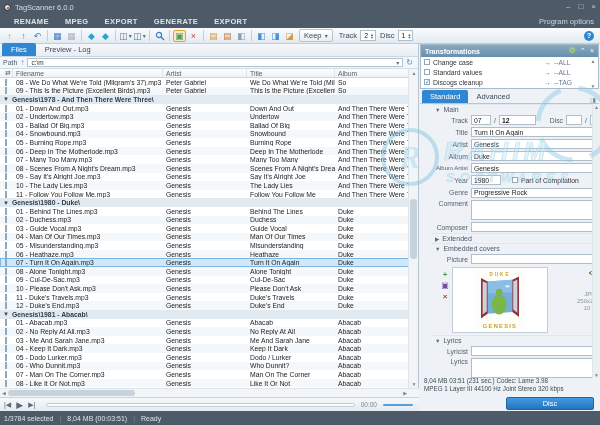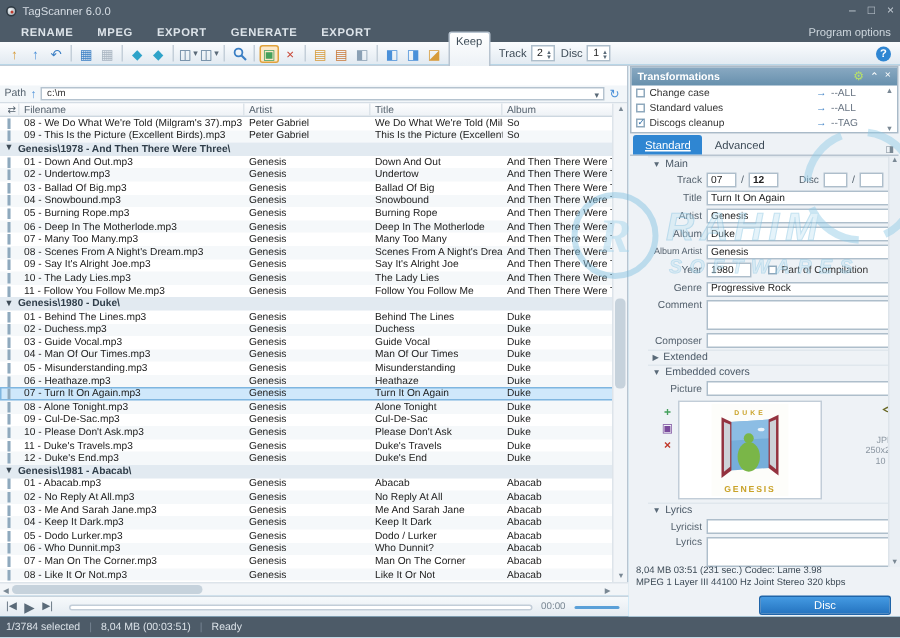--- a/index.html
+++ b/index.html
@@ -1,37 +1,37 @@
 <!DOCTYPE html>
 <html><head>
 <meta charset="utf-8">
 <style>
   * { margin:0; padding:0; box-sizing:border-box; }
   html,body { width:600px; height:425px; overflow:hidden; }
   body { font-family:"Liberation Sans", sans-serif; background:#e8edf2; position:relative; }
-  .app { position:absolute; inset:0; width:600px; height:425px; background:#7dd3fc; overflow:hidden; }
+  .app { position:absolute; inset:0; width:600px; height:425px; background:#c4b5fd; overflow:hidden; }
 
   
   .titlebar { position:absolute; left:0; top:0; width:600px; height:14px; background:#4d5b68; color:#d6dde4; font-size:7.5px; display:flex; align-items:center; padding:0 4px; }
   .app-icon { width:7px; height:7px; border-radius:50%; background:radial-gradient(circle at 35% 35%, #f2f5f7, #9aa6af); border:1px solid #2e3942; margin-right:4px; position:relative; }
   .app-icon::after{ content:""; position:absolute; left:2px; top:2px; width:2px; height:2px; border-radius:50%; background:#c0392b;}
   .win-btns { margin-left:auto; display:flex; gap:8px; font-size:8px; color:#c3ccd4; }
   .win-btns span { cursor:default; line-height:12px; }
   .menubar { position:absolute; left:0; top:14px; width:600px; height:14px; background:#4d5b68; display:flex; align-items:center; gap:2px; padding:0 6px; }
   .menu-item { color:#dde4ea; font-size:7.5px; font-weight:bold; letter-spacing:.4px; padding:2px 8px; }
   .menu-right { margin-left:auto; color:#cdd6dd; font-size:7.5px; font-weight:normal; }
   .toolbar { position:absolute; left:0; top:28px; width:600px; height:16px; background:linear-gradient(#fafcfe,#e2eaf1); border-bottom:1px solid #c2cdd8; display:flex; align-items:center; padding:0 3px; gap:1px; }
   .tb-icon { width:13px; height:12px; display:flex; align-items:center; justify-content:center; font-size:9px; line-height:10px; border:1px solid transparent; border-radius:2px; }
   .tb-icon.active { background:#fce8c8; border-color:#e0a23c; }
   .tb-sep { width:1px; height:11px; background:#c4cfd9; margin:0 2px; }
   .tb-drop { font-size:6px; color:#5a6a78; margin-left:1px; }
   .tb-label { font-size:7.5px; color:#3c4a56; margin:0 2px 0 3px; }
   .tb-spin { display:flex; align-items:center; background:#fff; border:1px solid #aebecb; height:11px; padding:0 1px 0 3px; font-size:7px; color:#222; }
   .tb-spin .arrows { display:flex; flex-direction:column; font-size:4px; color:#5a6a78; line-height:3px; margin-left:2px; }
-  .keep-btn { display:flex; align-items:center; font-size:7.5px; color:#3c4a56; padding:1px 4px; border:1px solid #b8c4d0; border-radius:2px; background:linear-gradient(#fff,#e8eef4); margin:0 2px;flex-direction:column; }
+  .keep-btn { display:flex; align-items:center; font-size:7.5px; color:#3c4a56; padding:1px 4px; border:1px solid #b8c4d0; border-radius:2px; background:linear-gradient(#fff,#e8eef4); margin:0 2px; }
   .help-circle { margin-left:auto; width:10px; height:10px; border-radius:50%; background:#2f86d2; color:#fff; font-size:7.5px; font-weight:bold; display:flex; align-items:center; justify-content:center; margin-right:3px; }
 
   
   .left-panel { position:absolute; left:0; top:44px; width:419px; height:353px; background:#fff; border-right:1px solid #b8c4d0; }
   .file-tabs { position:absolute; left:0; top:0; width:100%; height:13px; background:linear-gradient(#f4f8fb,#e7edf3); border-bottom:1px solid #cdd7e0; display:flex; align-items:flex-end; padding-left:2px; }
   .ftab { font-size:7.5px; padding:2px 9px 2px; }
   .ftab.active { background:#2f86d2; color:#fff; border-radius:2px 2px 0 0; }
   .ftab.idle { color:#3c4a56; }
   .pathbar { position:absolute; left:0; top:13px; width:100%; height:12px; background:#f2f6f9; border-bottom:1px solid #d5dde5; display:flex; align-items:center; padding:0 3px; gap:3px; }
   .path-label { font-size:7px; color:#55626e; }
@@ -78,21 +78,21 @@
   .tf-head { height:12px; background:linear-gradient(#89a9c2,#6790ad); color:#fff; font-size:7px; font-weight:bold; display:flex; align-items:center; padding:0 4px; gap:4px; }
   .tf-head .sp { margin-left:auto; display:flex; gap:4px; font-size:7px; font-weight:normal; }
   .gear { color:#b7e06a; font-size:8px; line-height:8px; }
   .tf-row { display:flex; align-items:center; height:10px; font-size:6.8px; color:#333; padding:0 3px; gap:3px; }
   .tf-row .val { color:#6a7684; }
   .tf-row .arrow { color:#3b7fc4; font-size:7px; }
   .cb { width:6px; height:6px; border:1px solid #8fa9bd; background:#fff; flex:none; font-size:6px; line-height:5px; color:#2f6ea8; text-align:center; }
   .tf-scroll { position:absolute; right:1px; top:13px; width:8px; height:31px; font-size:5px; color:#7a8894; text-align:center; }
   .tag-tabs { position:absolute; left:1px; top:47px; width:179px; height:13px; border-bottom:1px solid #b8c4d0; display:flex; align-items:flex-end; padding-left:2px; }
   .ttab { font-size:7.5px; padding:2px 8px; }
-  .ttab.active { background:#2f86d2; color:#fff; border-radius:2px 2px 0 0;text-decoration:underline; }
+  .ttab.active { background:#2f86d2; color:#fff; border-radius:2px 2px 0 0; }
   .ttab.idle { color:#3c4a56; }
   .tag-tabs .mini { margin-left:auto; margin-right:3px; font-size:6px; color:#7a8894; }
   .form { position:absolute; left:13px; top:60px; width:172px; height:274px; overflow:hidden; }
   .sec-head { display:flex; align-items:center; gap:3px; height:10px; font-size:7px; color:#4a5866; padding-left:3px; border-top:1px solid #e0e7ed; }
   .sec-head .tri { font-size:5.5px; color:#5a6a78; }
   .fr { display:flex; align-items:center; height:12px; padding:0 0 0 2px; gap:3px; }
   .flabel { width:34px; text-align:right; font-size:6.8px; color:#55626e; flex:none; }
   .fin { height:10px; background:#fff; border:1px solid #aebecb; font-size:6.8px; color:#222; padding:0 2px; font-family:"Liberation Sans",sans-serif; }
   .fin.grow1 { flex:1; }
   .slash { font-size:7px; color:#55626e; }
@@ -187,20 +187,24 @@
         <span>1</span>
         <span class="arrows">
           <span>▲</span>
           <span>▼</span>
         </span>
       </span>
     <span class="help-circle">?</span>
   </div>
 
   <div class="left-panel">
+    <div class="file-tabs">
+      <span class="ftab active">Files</span>
+      <span class="ftab idle">Preview - Log</span>
+    </div>
     <div class="pathbar">
       <span class="path-label">Path</span>
       <span class="path-up">↑</span>
       <span class="path-combo">
           <span>c:\m</span>
           <span style="margin-left:auto" class="path-chev">▾</span>
         </span>
       <span class="path-refresh">↻</span>
     </div>
     <div class="thead">
@@ -529,21 +533,21 @@
     <div class="form">
       <div class="sec-head">
           <span class="tri">▼</span>
           <span>Main</span>
         </div>
 
       <div class="fr">
         <span class="flabel">Track</span>
         <input class="fin" style="width: 20px;" readonly="" value="07">
         <span class="slash">/</span>
-        <input class="fin" style="width: 20px; font-weight: bold;" readonly="" value="12">
+        <input class="fin" style="width: 37px; font-weight: bold;" readonly="" value="12">
         <span class="flabel" style="width:24px">Disc</span>
         <input class="fin" style="width: 16px;" readonly="" value="">
         <span class="slash">/</span>
         <input class="fin" style="width: 16px;" readonly="" value="">
       </div>
 
       <div class="fr">
         <span class="flabel">Title</span>
         <input class="fin grow1" readonly="" value="Turn It On Again" style="">
       </div>

